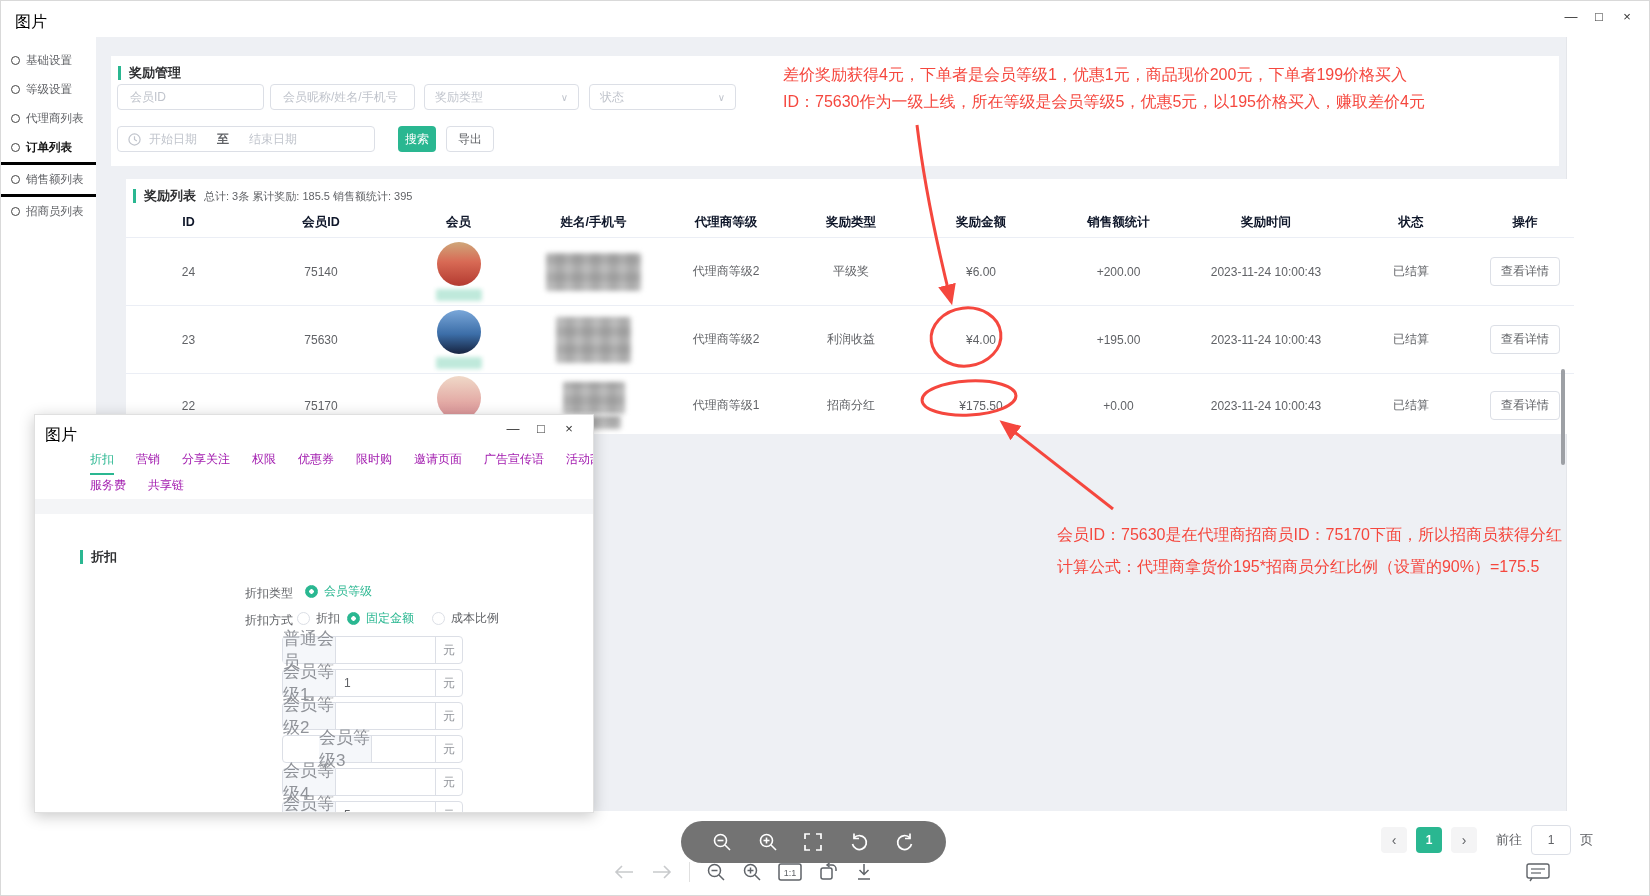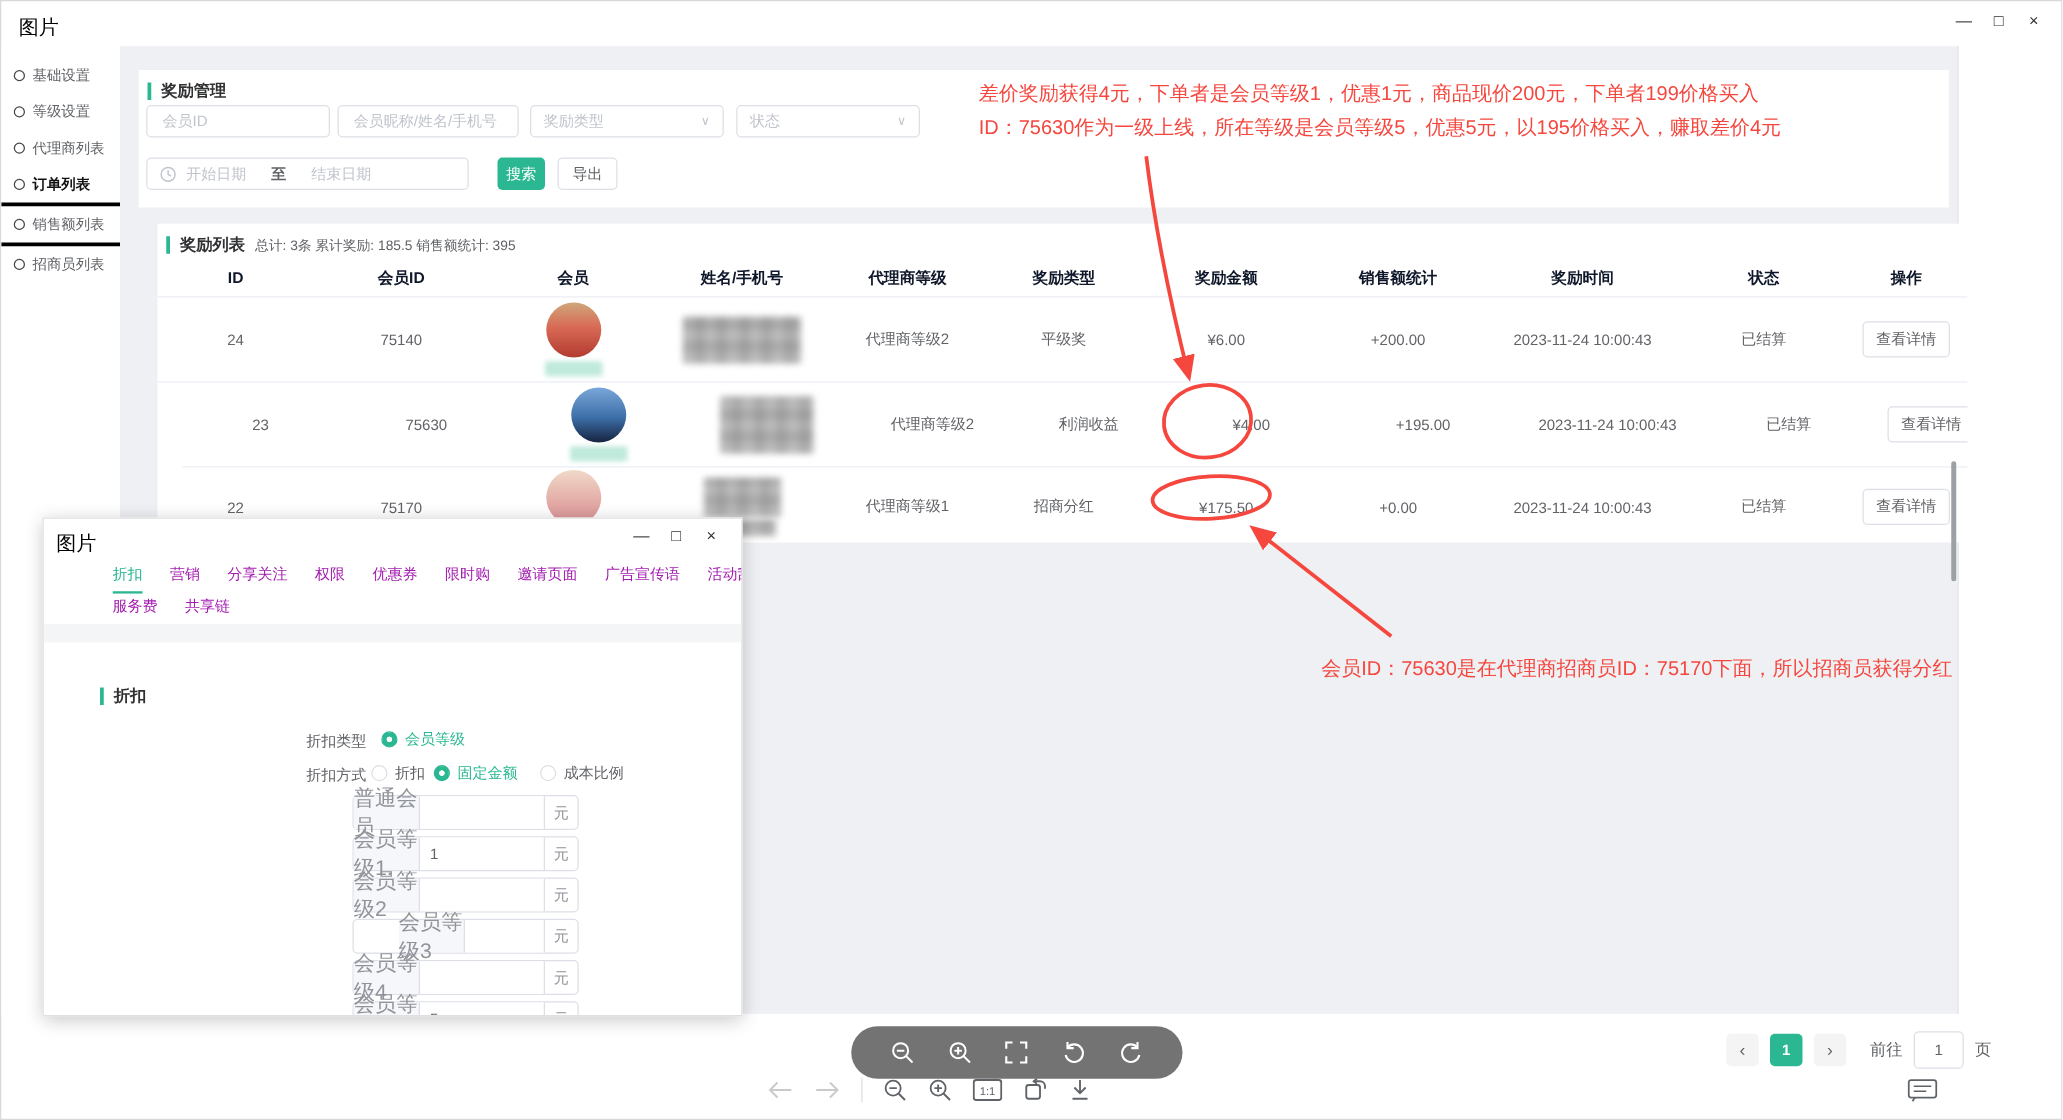--- a/index.html
+++ b/index.html
@@ -188,21 +188,21 @@
           </div>
           <div>代理商等级2</div>
           <div>平级奖</div>
           <div>¥6.00</div>
           <div>+200.00</div>
           <div>2023-11-24 10:00:43</div>
           <div>已结算</div>
           <div><span class="act-btn">查看详情</span></div>
         </div>
 
-        <div class="trow rowline" style="height:67px;margin-left:20px;">
+        <div class="trow rowline" style="height:67px;">
           <div>23</div>
           <div>75630</div>
           <div>
             <div class="avatar a2"></div>
             <div class="atag"></div>
           </div>
           <div>
             <div class="bblock" style="width:75px;height:46px;"></div>
           </div>
           <div>代理商等级2</div>
@@ -238,20 +238,21 @@
         </div>
       </div>
     </div>
   </div>
 
   <div class="abs" style="left:1560px;top:368px;width:4px;height:96px;background:#9da0a5;border-radius:2px;z-index:7;"></div>
 
   <div class="anno" style="left:782px;top:64px;">差价奖励获得4元，下单者是会员等级1，优惠1元，商品现价200元，下单者199价格买入</div>
   <div class="anno" style="left:782px;top:91px;">ID：75630作为一级上线，所在等级是会员等级5，优惠5元，以195价格买入，赚取差价4元</div>
   <div class="anno" style="left:1056px;top:524px;">会员ID：75630是在代理商招商员ID：75170下面，所以招商员获得分红</div>
+  <div class="anno" style="left:1056px;top:556px;">计算公式：代理商拿货价195*招商员分红比例（设置的90%）=175.5</div>
 
   <svg class="svgred" width="1650" height="896">
     <defs>
       <marker id="ah" markerWidth="9" markerHeight="8" refX="5.5" refY="3" orient="auto">
         <path d="M0,0 L7,3 L0,6 z" fill="#f5473e"></path>
       </marker>
     </defs>
     <path d="M916,124 C924,190 938,252 950,300" fill="none" stroke="#f5473e" stroke-width="3" marker-end="url(#ah)"></path>
     <ellipse cx="965" cy="336" rx="35" ry="29" fill="none" stroke="#f5473e" stroke-width="3" transform="rotate(-7 965 336)"></ellipse>
     <ellipse cx="968" cy="397" rx="47" ry="17" fill="none" stroke="#f5473e" stroke-width="3" transform="rotate(-3 968 397)"></ellipse>

